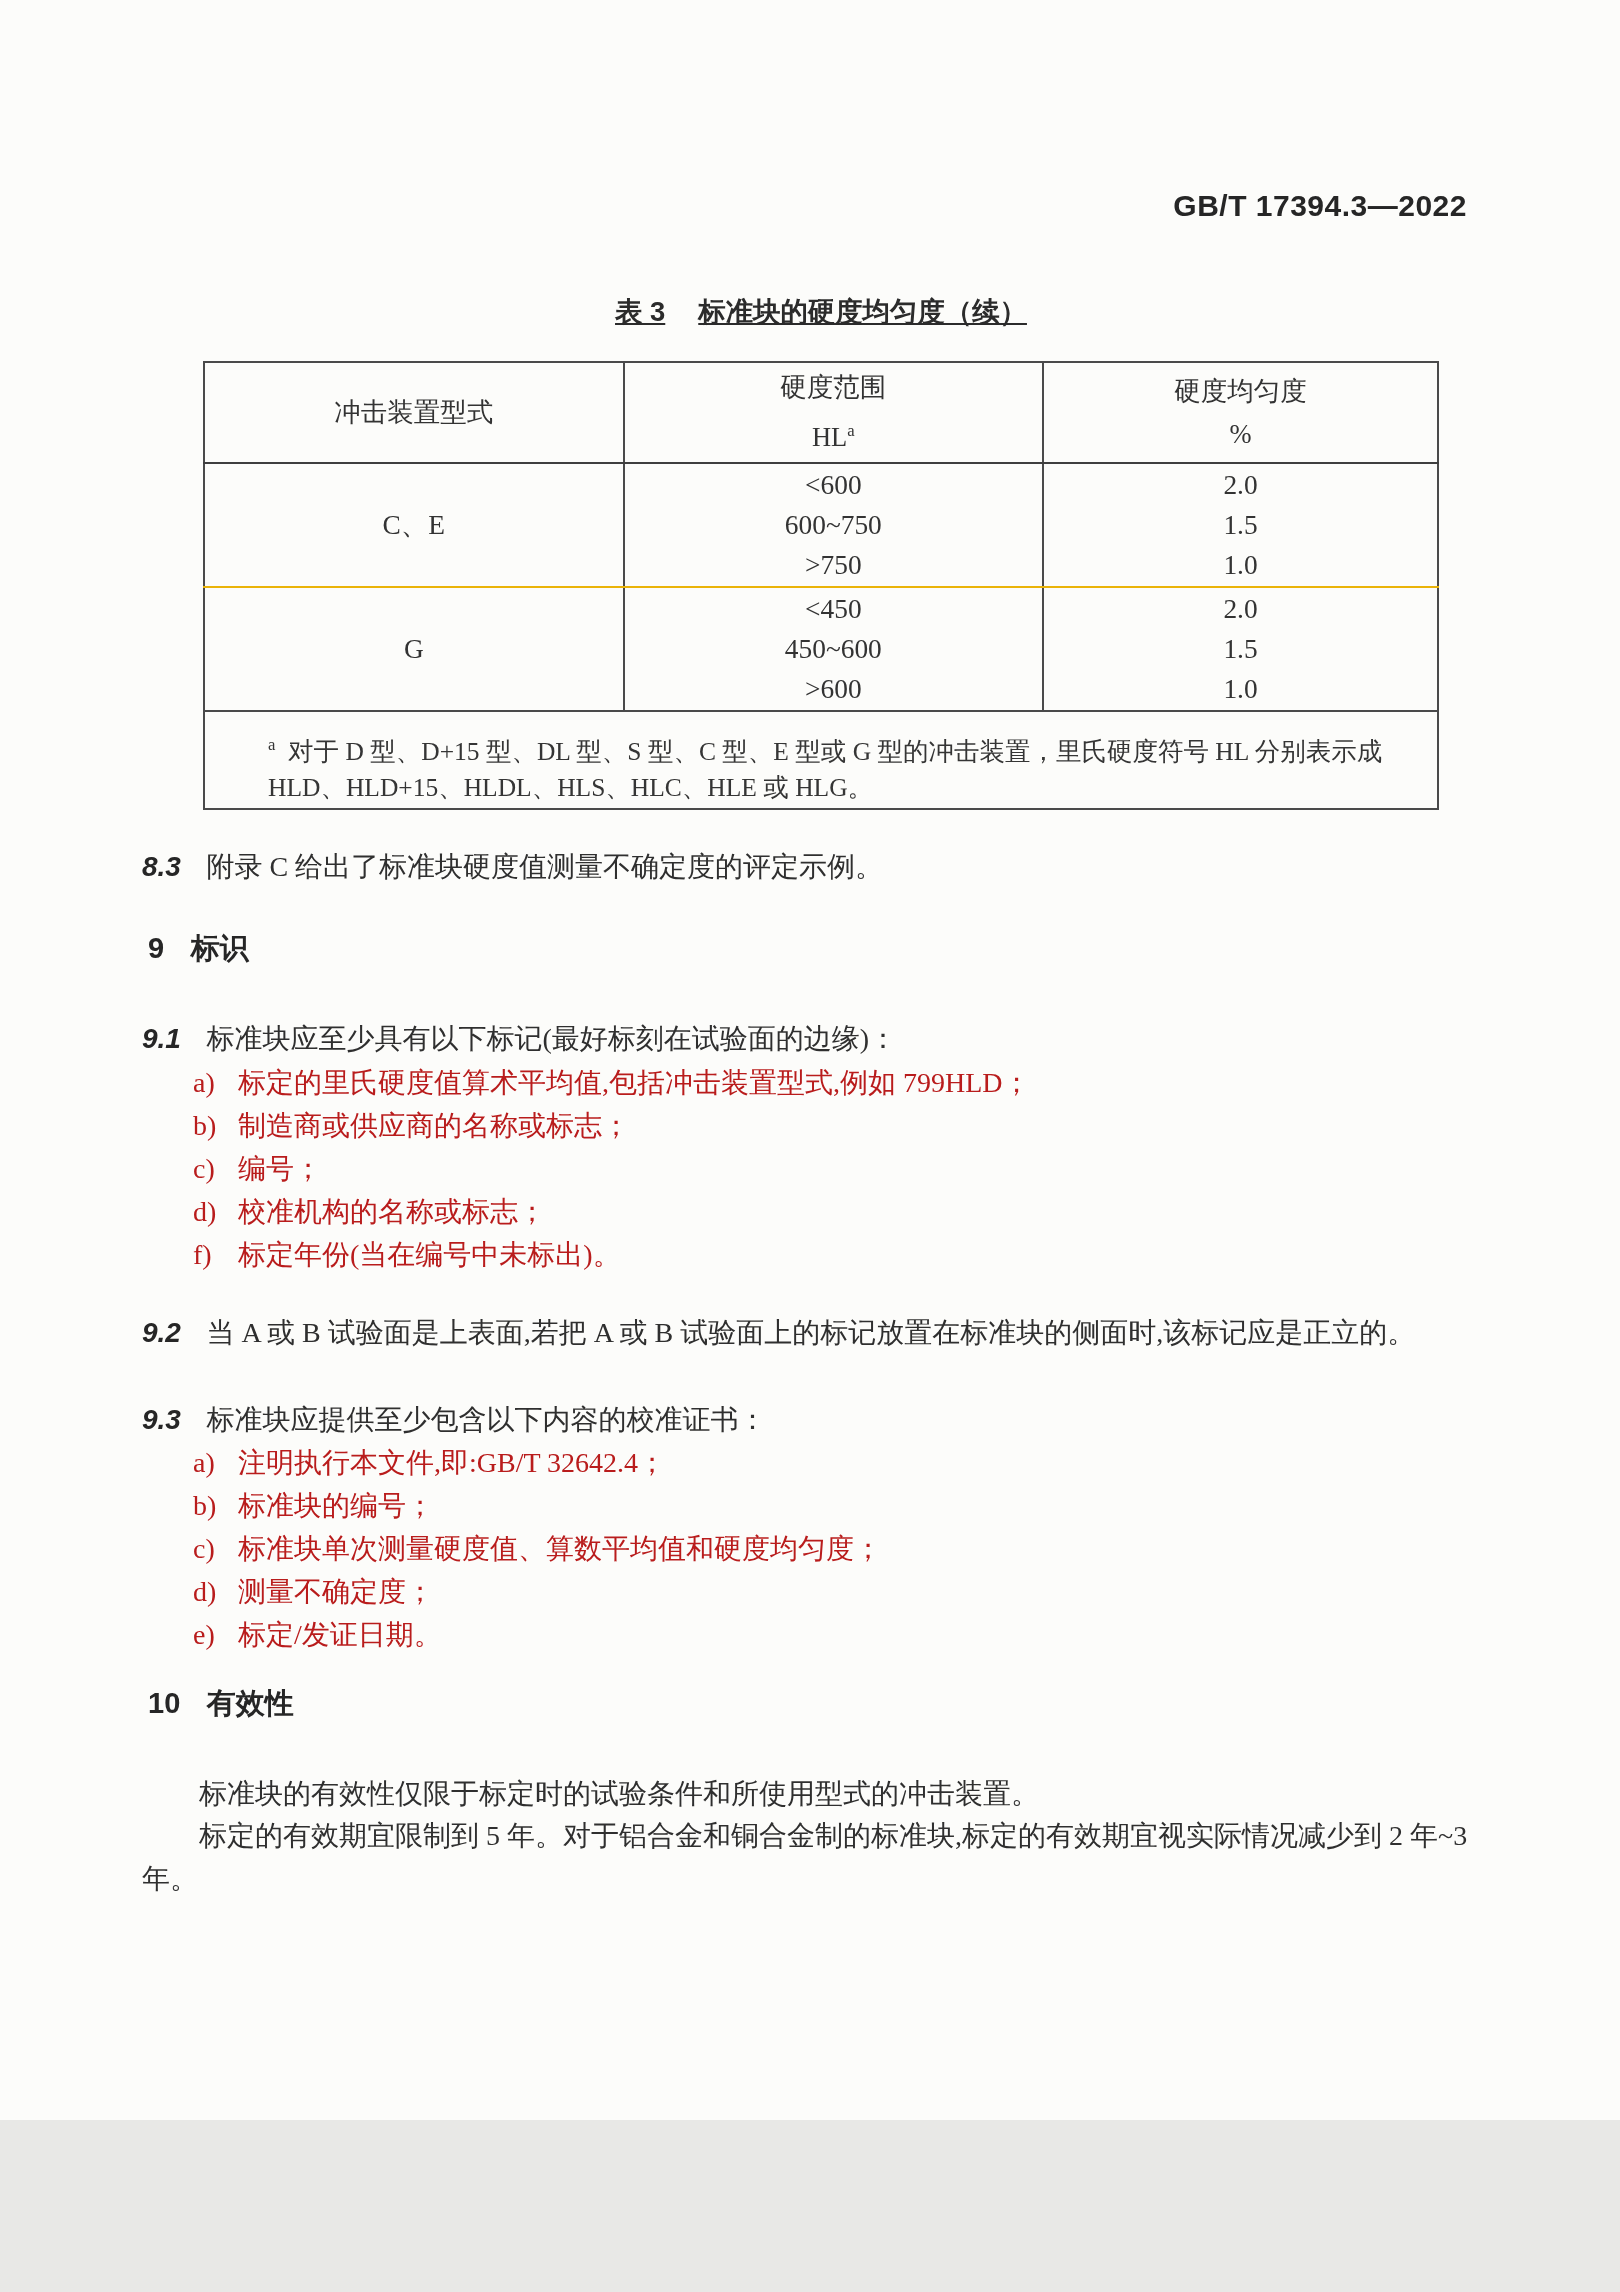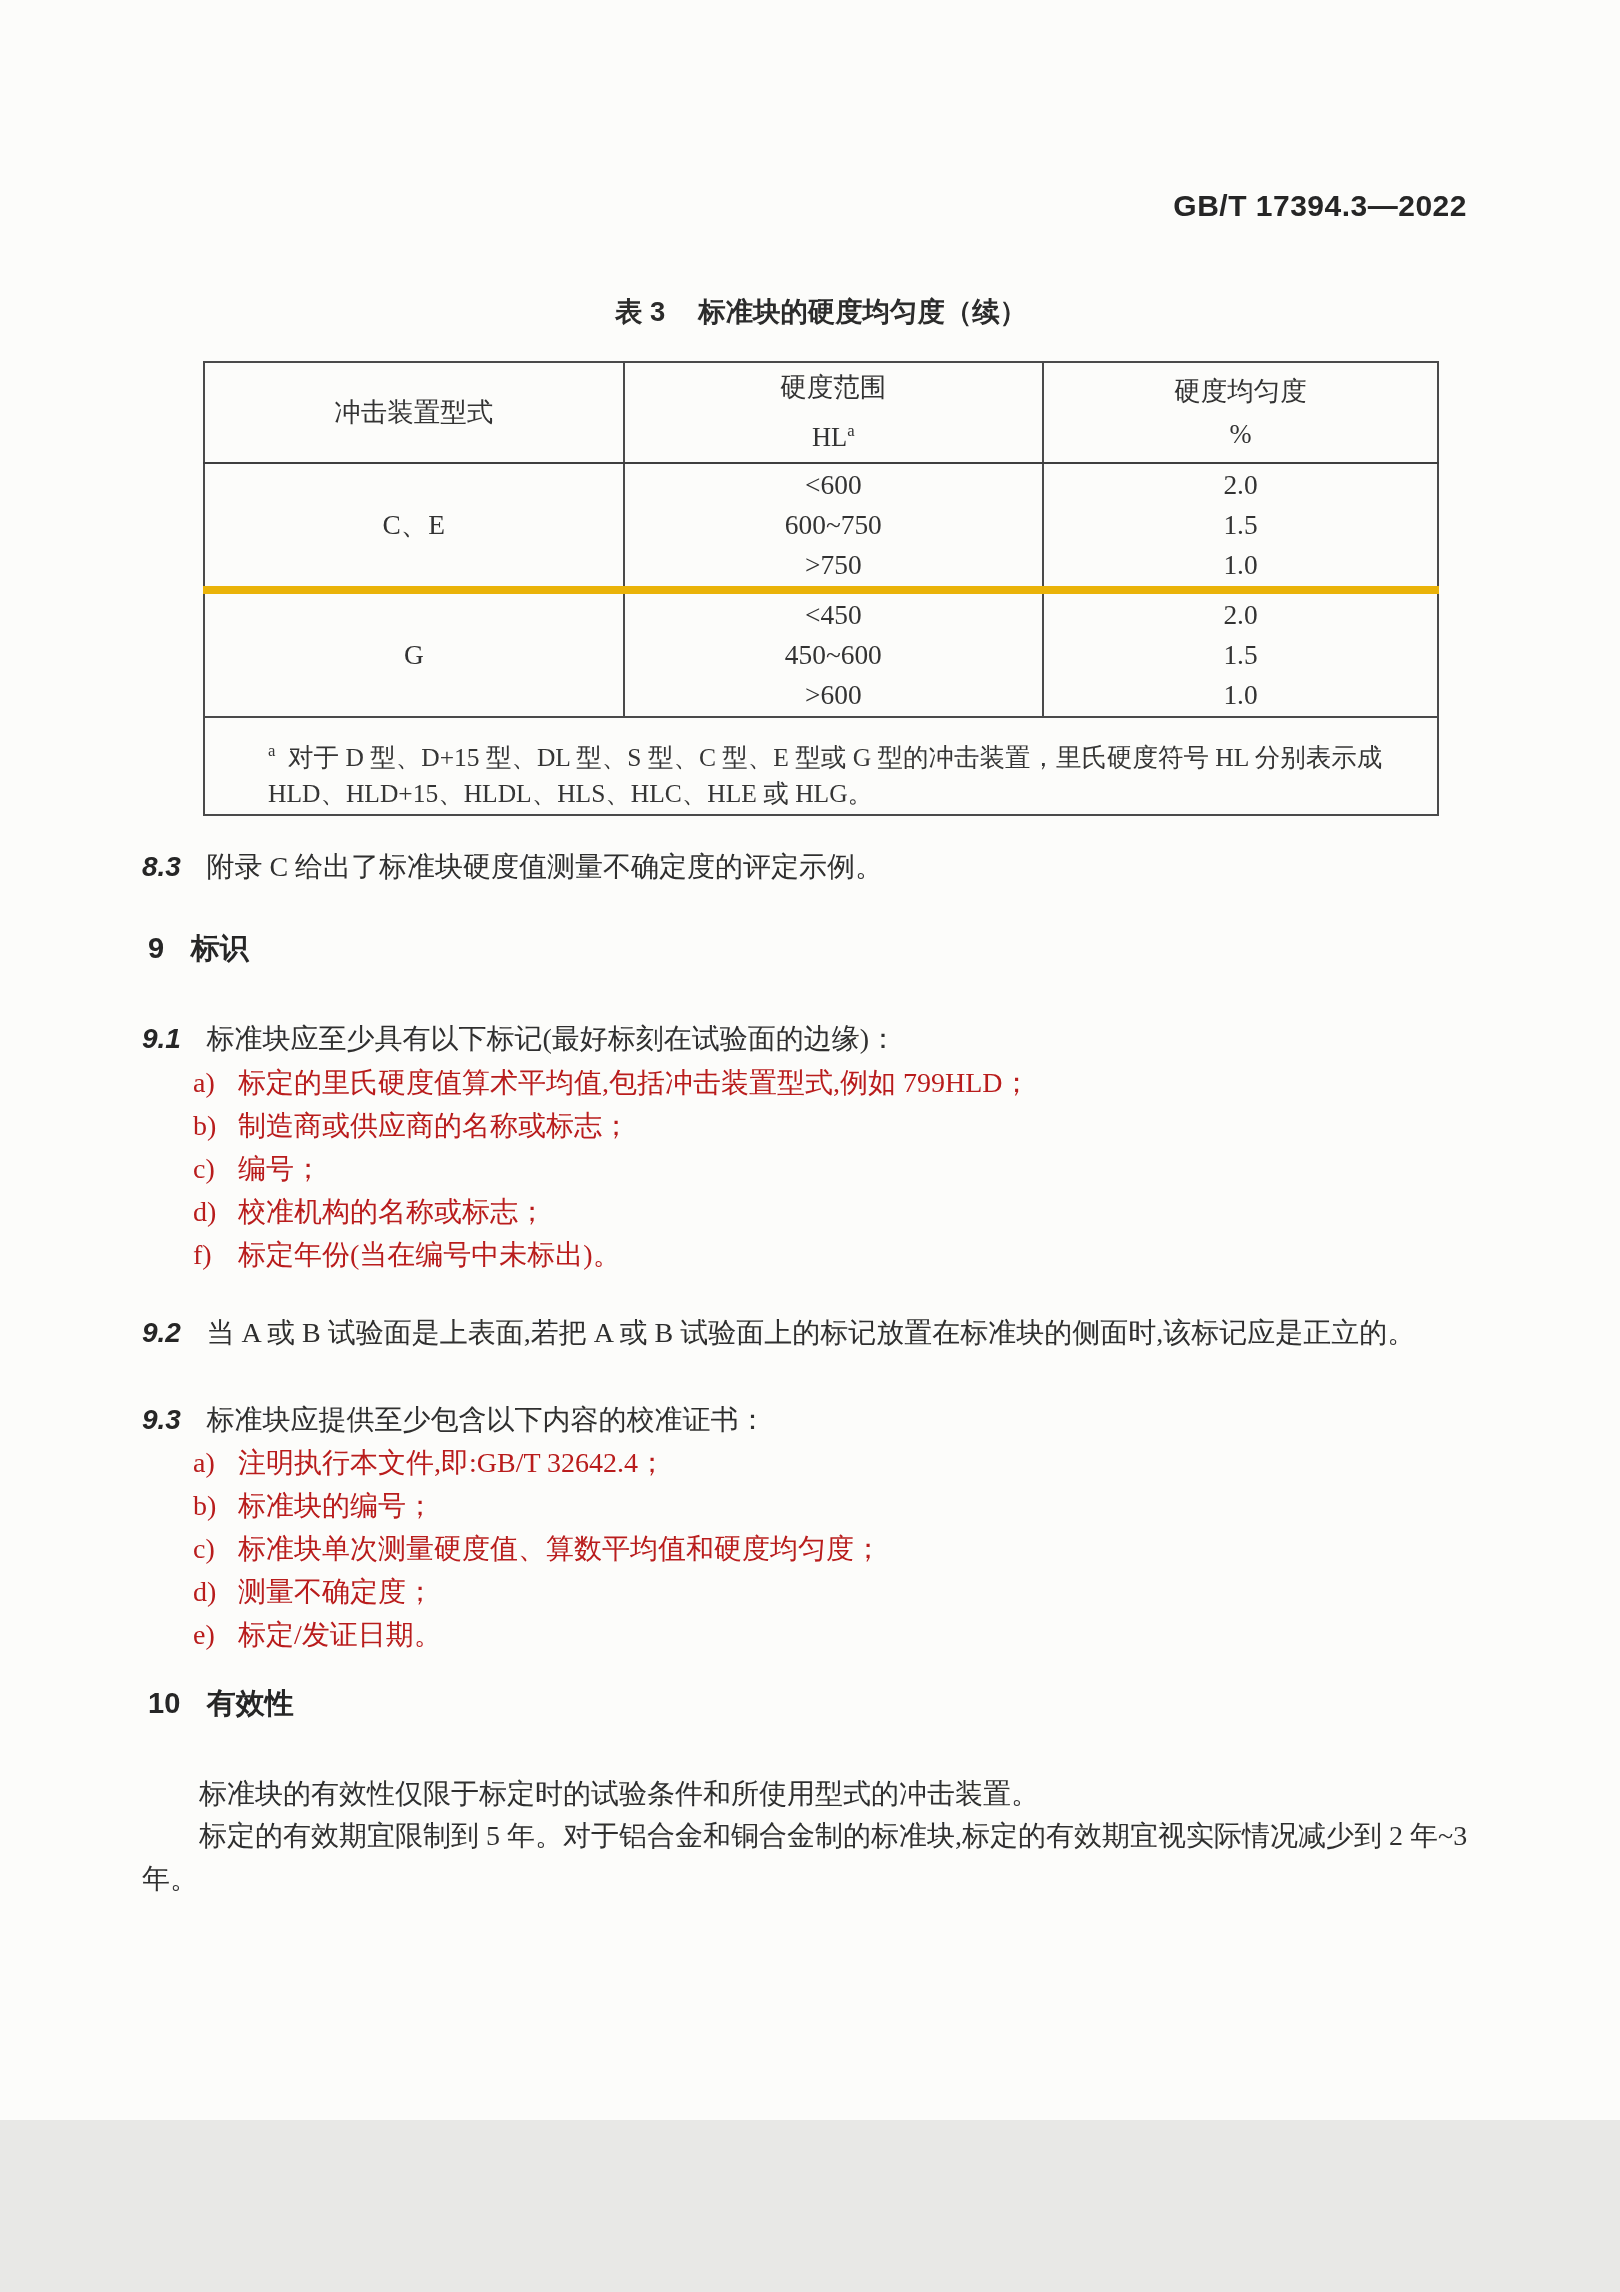--- a/index.html
+++ b/index.html
@@ -17,21 +17,21 @@
   .doc-header{
     position:absolute;top:189px;right:153px;
     font-family:"Liberation Sans","DejaVu Sans",sans-serif;
     font-weight:700;font-size:30px;letter-spacing:0.5px;color:#262626;
   }
   
   .table-title{
     position:absolute;top:294px;left:203px;width:1236px;
     text-align:center;
     font-family:"Liberation Sans","DejaVu Sans",sans-serif;
-    font-weight:600;font-size:27.4px;color:#2b2b2b;
+    font-weight:600;font-size:27.4px;color:#2b2b2b;text-decoration:underline;
   }
   .table-title .tlabel{margin-right:33px;}
   
   table.std-table{
     position:absolute;top:361px;left:203px;width:1236px;
     border-collapse:collapse;table-layout:fixed;
     color:#333;
   }
   table.std-table,table.std-table th,table.std-table td{
     border:2px solid #4a4a4a;
@@ -40,21 +40,21 @@
   tr.hdr-row{height:101px;}
   tr.hdr-row th{
     font-weight:400;font-size:26.5px;vertical-align:middle;
     border-bottom:2.9px solid #3f3f3f;
     text-align:center;line-height:43px;
   }
   tr.grp-row{height:122px;}
   tr.grp-row td{
     font-size:27.4px;text-align:center;vertical-align:middle;line-height:40px;
   }
-  tr.grp-row.grp-0 td{border-bottom:8px solid #eab308;}
+  tr.grp-row.grp-0 td{border-bottom:2px solid #eab308;}
   tr.foot-row{height:98px;}
   tr.foot-row td{
     border-top:2.9px solid #3f3f3f;
     font-size:25.5px;line-height:37px;
     text-align:left;vertical-align:top;
     padding:13.7px 49px 0 63px;color:#353535;
   }
   sup.fn-sup{font-size:16.7px;margin-right:12.7px;}
   sup.hl-sup{font-size:16.7px;}
   col.c1{width:34%;}col.c2{width:34%;}col.c3{width:32%;}

